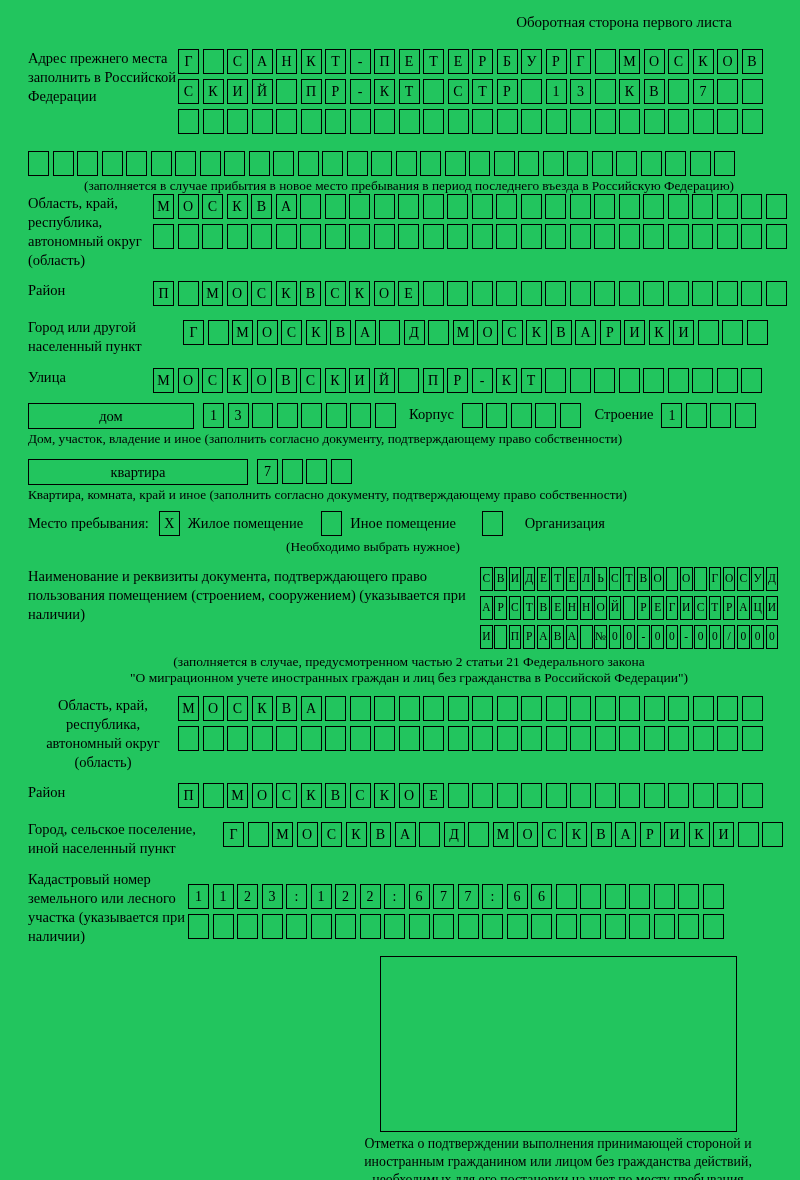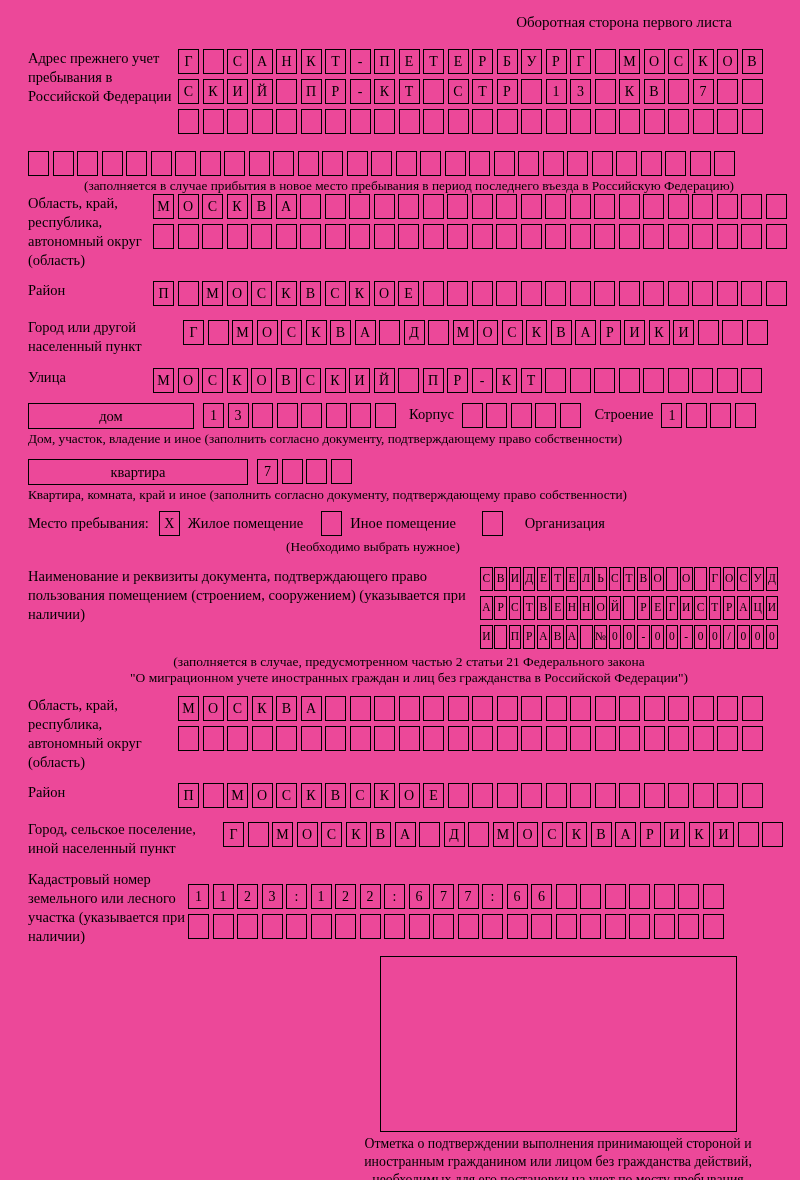--- a/index.html
+++ b/index.html
@@ -1,40 +1,40 @@
 <!DOCTYPE html>
 <html><head>
 <meta charset="utf-8">
 <style>
   html,body{margin:0;padding:0;background:#ffffff;}
   .page{
     width:800px;height:1180px;box-sizing:border-box;
     padding:14px 10px 0 28px;
     font-family:"Liberation Serif","DejaVu Serif",serif;
-    color:#000;background:#ec4899;overflow:hidden;
+    color:#000;background:#22c55e;overflow:hidden;
   }
   .header-note{text-align:right;padding-right:58px;font-size:15px;}
   .rowflex{display:flex;align-items:flex-start;}
   .label{font-size:14.5px;line-height:1.3;flex:none;}
   .w150{width:150px;}
   .w125{width:125px;}
   .w155{width:155px;}
   .w160{width:160px;}
   .w195{width:195px;}
   .w450{width:452px;padding-right:6px;box-sizing:border-box;}
   .cells{display:flex;flex:none;}
   .cell{
     flex:none;width:21px;height:25px;border:1.6px solid #000;box-sizing:border-box;
     margin-right:3.5px;display:flex;align-items:center;justify-content:center;
     font-size:14px;line-height:1;
   }
   .cells.sm .cell{width:12.6px;height:24px;margin-right:1.7px;font-size:11.5px;border-width:1.4px;}
   .boxcol{display:flex;flex-direction:column;}
   .boxcol .cells{margin-bottom:5px;}
-  .mt6{margin-top:12px;} .mt10{margin-top:10px;} .mt14{margin-top:14px;} .mt18{margin-top:18px;}
+  .mt6{margin-top:12px;} .mt10{margin-top:10px;text-align:center;} .mt14{margin-top:14px;} .mt18{margin-top:18px;}
   .caption{font-size:13.3px;margin-top:2px;}
   .center{text-align:center;}
   .section-title{font-weight:bold;text-align:center;font-size:15.5px;margin:10px 0 8px 0;}
   .widebox{
     flex:none;border:1.6px solid #000;height:26px;box-sizing:border-box;
     display:flex;align-items:center;justify-content:center;font-size:14.5px;
   }
   .wb165{width:166px;margin-right:9px;}
   .wb200{width:220px;margin-right:9px;text-align:center;}
   .inline-label{font-size:14.5px;padding:3px 8px 0 10px;flex:none;}
@@ -47,21 +47,21 @@
   .stamp-caption{font-size:13.8px;text-align:center;margin-top:3px;line-height:1.32;}
 </style>
 </head>
 <body>
 
 <div class="page">
 
   <div class="header-note">Оборотная сторона первого листа</div>
 
   <div class="rowflex mt18">
-    <div class="label w150">Адрес прежнего учет пребывания в Российской Федерации</div>
+    <div class="label w150">Адрес прежнего места заполнить в Российской Федерации</div>
     <div class="boxcol">
       <div class="cells">
           <span class="cell">Г</span>
           <span class="cell"></span>
           <span class="cell">С</span>
           <span class="cell">А</span>
           <span class="cell">Н</span>
           <span class="cell">К</span>
           <span class="cell">Т</span>
           <span class="cell">-</span>

